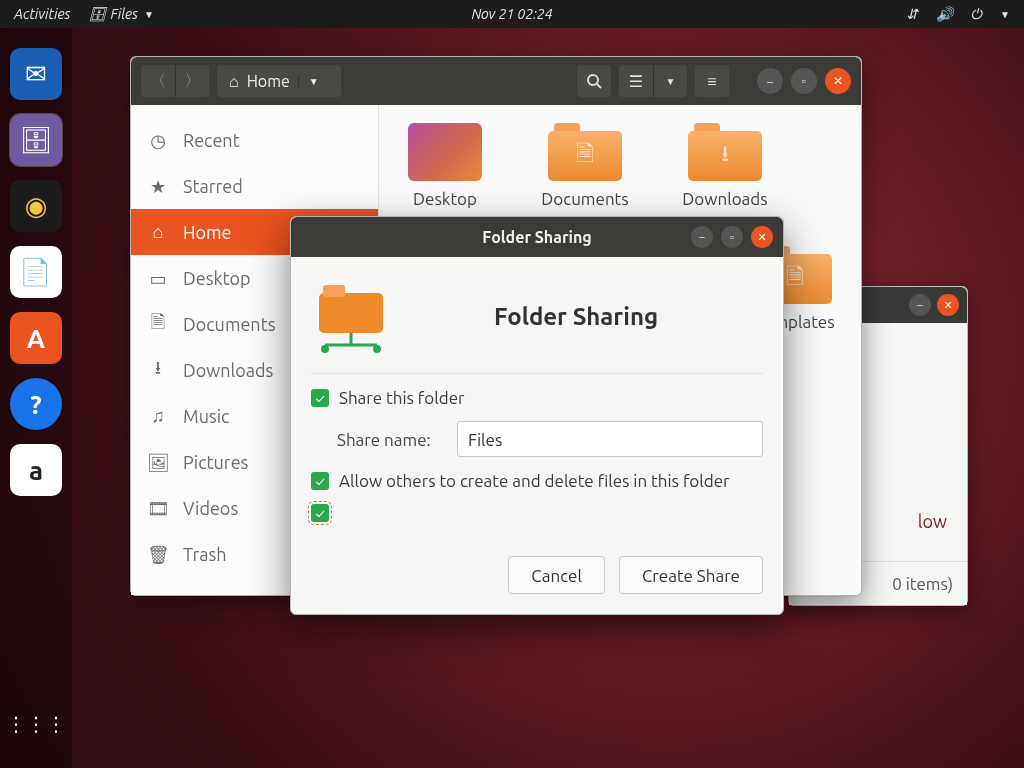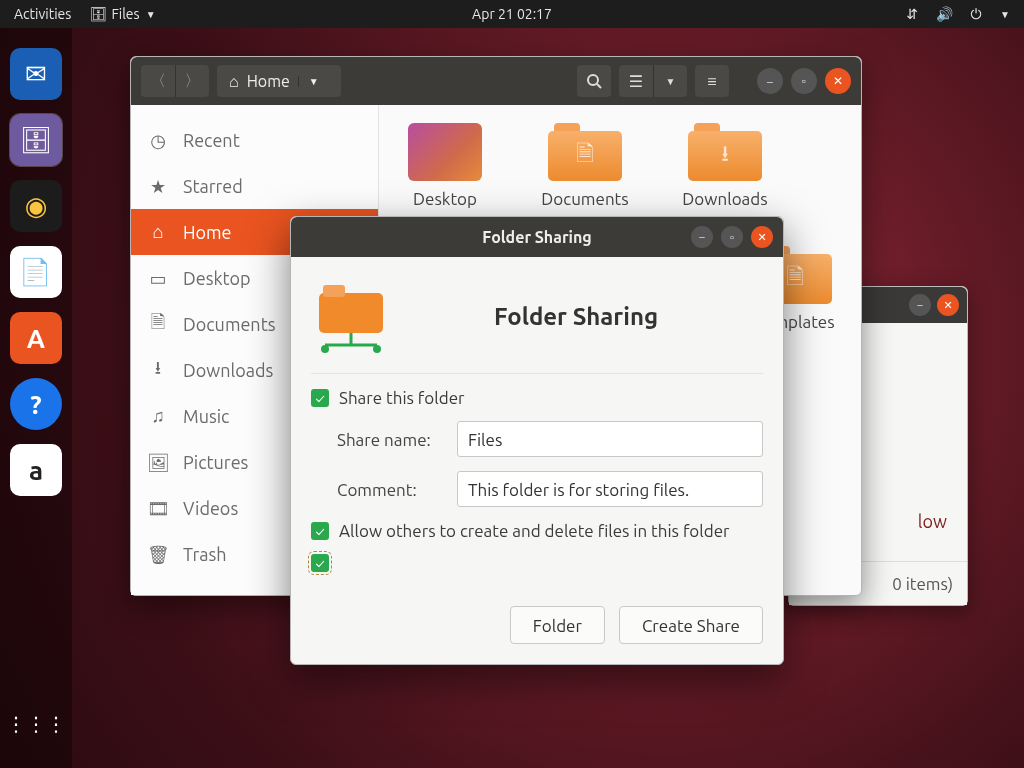--- a/index.html
+++ b/index.html
@@ -4,21 +4,21 @@
 <style>
 * { box-sizing: border-box; margin: 0; padding: 0; font-family: Ubuntu, "Segoe UI", sans-serif; }
 html, body { width: 1024px; height: 768px; overflow: hidden; }
 body {
   background: radial-gradient(circle at 65% 45%, #8b2b3a 0%, #6e1e2a 30%, #3d0f17 70%, #2b0a10 100%);
   position: relative;
   color: #d0d0d0;
 }
 
 
-.topbar { position:absolute; top:0; left:0; right:0; height:28px; background:#1d1d1d; display:flex; align-items:center; color:#e6e6e6; font-size:14px; }
+.topbar { position:absolute; top:0; left:0; right:0; height:28px; background:#1d1d1d; display:flex; align-items:center; color:#e6e6e6; font-size:14px;font-style:italic; }
 .topbar .left { display:flex; align-items:center; gap:18px; padding-left:14px; }
 .topbar .files-menu{display:flex;align-items:center;gap:6px;}
 .topbar .center { position:absolute; left:50%; transform:translateX(-50%); }
 .topbar .right { margin-left:auto; display:flex; align-items:center; gap:16px; padding-right:14px; }
 .tb-ico { width:16px; text-align:center; }
 
 
 .dock { position:absolute; top:28px; left:0; bottom:0; width:72px; background:rgba(0,0,0,0.35); display:flex; flex-direction:column; align-items:center; padding-top:20px; gap:14px; }
 .dock-item { width:52px; height:52px; border-radius:10px; display:flex; align-items:center; justify-content:center; font-size:26px; color:#fff; }
 .dock-item.active{ background:rgba(255,255,255,0.2); outline:1px solid rgba(255,255,255,0.25);}
@@ -90,21 +90,21 @@
 
 <div class="topbar">
   <div class="left">
     <span>Activities</span>
     <span class="files-menu">
       <span class="tb-ico">🗄</span>
       <span>Files</span>
       <span style="font-size:10px;">▼</span>
     </span>
   </div>
-  <div class="center">Apr 21  02:17</div>
+  <div class="center">Nov 21  02:24</div>
   <div class="right">
     <span class="tb-ico">⇵</span>
     <span class="tb-ico">🔊</span>
     <span class="tb-ico">⏻</span>
     <span style="font-size:10px;">▼</span>
   </div>
 </div>
 
 <div class="dock">
   <div class="dock-item" style="background:#1a5fb4;">✉</div>
@@ -265,31 +265,27 @@
 
     <div class="chk-row">
       <div class="chk">✓</div>
       <span>Share this folder</span>
     </div>
 
     <div class="field-row">
       <label>Share name:</label>
       <input class="txt-in" value="Files" style="">
     </div>
-    <div class="field-row">
-      <label>Comment:</label>
-      <input class="txt-in" value="This folder is for storing files." style="">
-    </div>
 
     <div class="chk-row">
       <div class="chk">✓</div>
       <span>Allow others to create and delete files in this folder</span>
     </div>
     <div class="chk-row">
       <div class="chk focus">✓</div>
     </div>
 
     <div class="dlg-btns">
-      <div class="btn">Folder</div>
+      <div class="btn">Cancel</div>
       <div class="btn">Create Share</div>
     </div>
   </div>
 </div>
 
 </body></html>

